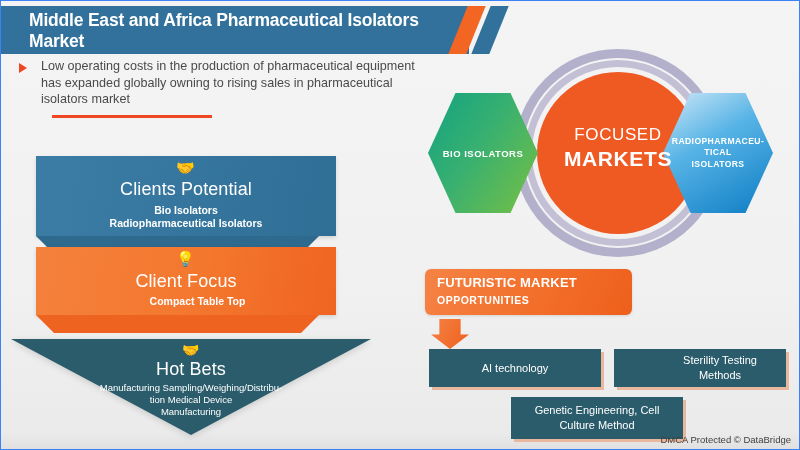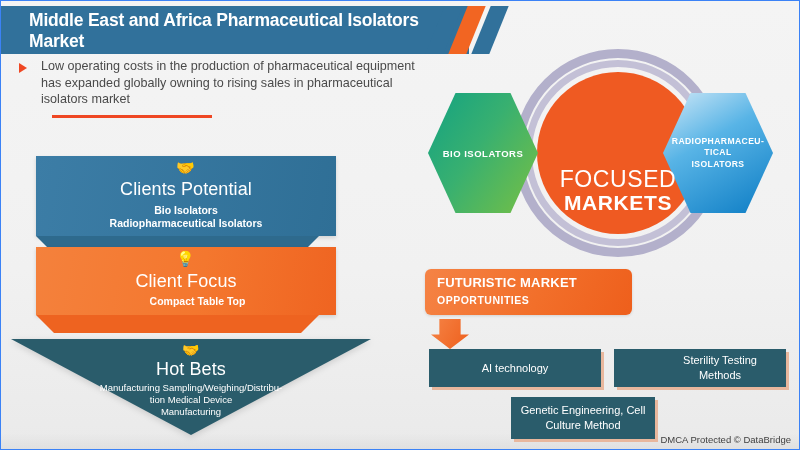--- a/index.html
+++ b/index.html
@@ -228,21 +228,21 @@
   #hex-center-label {
     position: absolute;
     left: 136px; top: 82px;
     width: 162px;
     text-align: center;
     color: #ffffff;
     z-index: 5;
     line-height: 24px;
     letter-spacing: 0.6px;
   }
-  #hex-center-l1 { font-size: 23px; font-weight: 400; display: block; margin-top: 44px; }
+  #hex-center-l1 { font-size: 17px; font-weight: 400; display: block; }
   #hex-center-l2 { font-size: 21px; font-weight: bold; display: block; }
 
   
   #fm-box {
     position: absolute;
     left: 424px; top: 268px;
     width: 207px; height: 46px;
     border-radius: 6px;
     background: linear-gradient(115deg, #f58345 0%, #f26f2a 55%, #ee5f1c 100%);
     z-index: 4;
@@ -284,21 +284,21 @@
     justify-content: center;
     text-align: center;
     z-index: 4;
     box-shadow: 3px 3px 0 0 #e8b79d;
     line-height: 15px;
     padding: 0 8px;
     box-sizing: border-box;
   }
   #opp-1 { left: 428px; top: 348px; width: 172px; height: 38px; }
   #opp-2 { left: 613px; top: 348px; width: 172px; height: 38px; padding-left: 48px; }
-  #opp-3 { left: 510px; top: 396px; width: 144px; height: 42px; }
+  #opp-3 { left: 510px; top: 396px; width: 172px; height: 42px; }
 
   #dmca {
     position: absolute;
     right: 8px; bottom: 4px;
     color: #3f3f3f;
     font-size: 9.5px;
     z-index: 6;
   }
 
   

